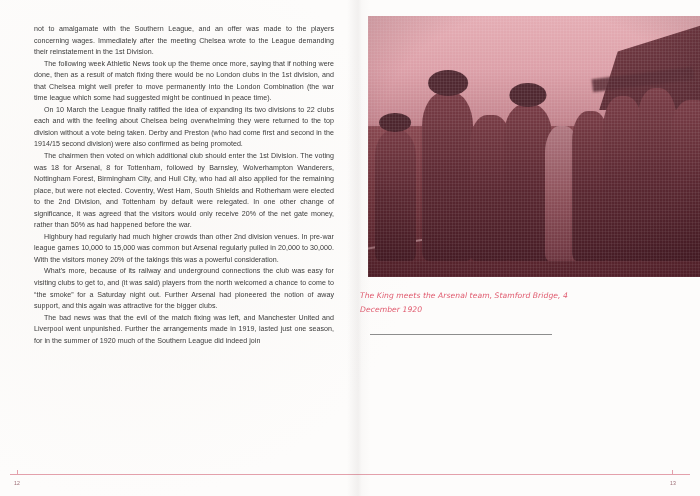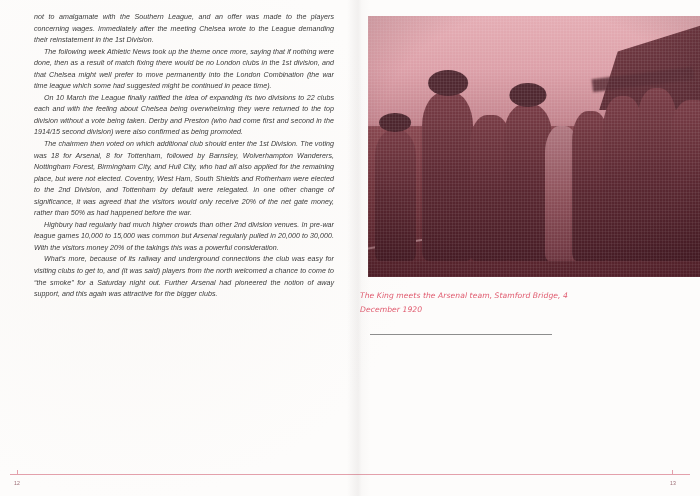--- a/index.html
+++ b/index.html
@@ -67,21 +67,21 @@
   }
   .body-text p {
     margin: 0;
     text-indent: 0;
   }
   .body-text p + p {
     text-indent: 10px;
   }
 
   
-  #left-body { position: absolute; top: 12px; left: 0; width: 300px; font-style: italic; }
+  #left-body { position: absolute; top: 24px; left: 0; width: 300px; }
 
   
   .photo-wrap {
     position: absolute;
     left: 368px;
     top: 16px;
     width: 340px;      
     height: 261px;
     overflow: hidden;
   }
@@ -237,20 +237,21 @@
   <div class="paper-tint"></div>
 
   <div class="col col-left">
     <div id="left-body" class="body-text">
       <p>not to amalgamate with the Southern League, and an offer was made to the players concerning wages. Immediately after the meeting Chelsea wrote to the League demanding their reinstatement in the 1st Division.</p>
       <p>The following week Athletic News took up the theme once more, saying that if nothing were done, then as a result of match fixing there would be no London clubs in the 1st division, and that Chelsea might well prefer to move permanently into the London Combination (the war time league which some had suggested might be continued in peace time).</p>
       <p>On 10 March the League finally ratified the idea of expanding its two divisions to 22 clubs each and with the feeling about Chelsea being overwhelming they were returned to the top division without a vote being taken. Derby and Preston (who had come first and second in the 1914/15 second division) were also confirmed as being promoted.</p>
       <p>The chairmen then voted on which additional club should enter the 1st Division. The voting was 18 for Arsenal, 8 for Tottenham, followed by Barnsley, Wolverhampton Wanderers, Nottingham Forest, Birmingham City, and Hull City, who had all also applied for the remaining place, but were not elected. Coventry, West Ham, South Shields and Rotherham were elected to the 2nd Division, and Tottenham by default were relegated. In one other change of significance, it was agreed that the visitors would only receive 20% of the net gate money, rather than 50% as had happened before the war.</p>
       <p>Highbury had regularly had much higher crowds than other 2nd division venues. In pre-war league games 10,000 to 15,000 was common but Arsenal regularly pulled in 20,000 to 30,000. With the visitors money 20% of the takings this was a powerful consideration.</p>
       <p>What's more, because of its railway and underground connections the club was easy for visiting clubs to get to, and (it was said) players from the north welcomed a chance to come to “the smoke” for a Saturday night out. Further Arsenal had pioneered the notion of away support, and this again was attractive for the bigger clubs.</p>
+      <p>The bad news was that the evil of the match fixing was left, and Manchester United and Liverpool went unpunished. Further the arrangements made in 1919, lasted just one season, for in the summer of 1920 much of the Southern League did indeed join</p>
     </div>
   </div>
 
   <div class="photo-wrap">
     <div class="photo">
       <div class="ph-sky"></div>
       <div class="ph-stand"></div>
       <div class="ph-roof"></div>
       <div class="ph-ground"></div>
       <div class="ph-pitchline"></div>

